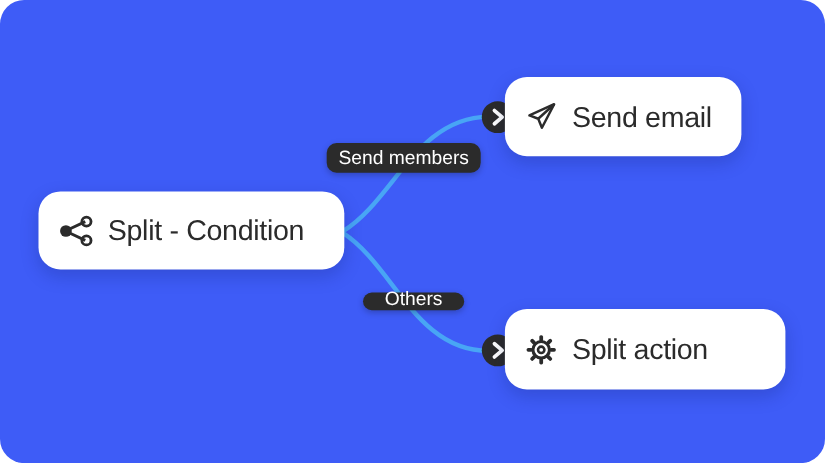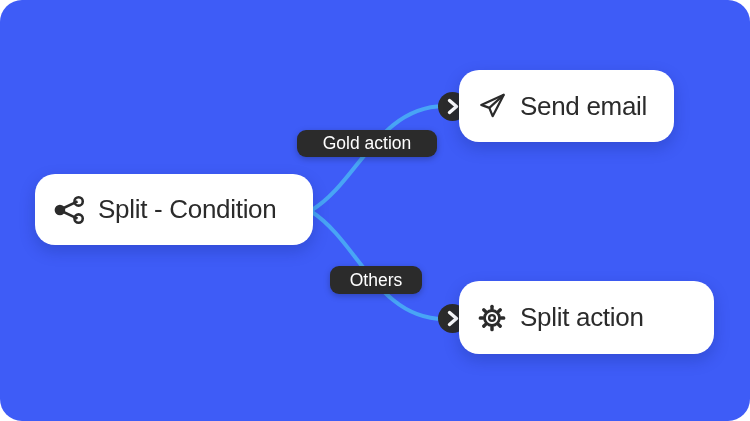--- a/index.html
+++ b/index.html
@@ -51,21 +51,21 @@
     background: var(--badge-bg);
     color: var(--badge-text);
     border-radius: 9px;
     display: flex; align-items: center; justify-content: center;
     font-size: 17.5px;
     white-space: nowrap;
     box-shadow: 0 2px 6px rgba(0,0,0,0.25);
     cursor: pointer;
   }
   .badge-gold   { left: 297px; top: 130px; width: 140px; height: 27px; }
-  .badge-others { left: 330px; top: 266px; width: 92px;  height: 28px; }
+  .badge-others { left: 330px; top: 266px; width: 92px;  height: 16px; align-items: flex-end; }
 
   .arrow-dot {
     position: absolute;
     width: 29px; height: 29px;
     border-radius: 50%;
     background: var(--badge-bg);
     display: flex; align-items: center; justify-content: center;
     color: #ffffff;
     cursor: pointer;
   }
@@ -88,21 +88,21 @@
         <path d="M6 14 L23 6 M6 14 L23 22" stroke="currentColor" stroke-width="2.4" fill="none"></path>
         <circle cx="6.5" cy="14" r="5" fill="currentColor"></circle>
         <circle cx="24" cy="6" r="3.9" fill="none" stroke="currentColor" stroke-width="2.4"></circle>
         <circle cx="24" cy="22" r="3.9" fill="none" stroke="currentColor" stroke-width="2.4"></circle>
       </svg>
     </span>
     <span class="label">Split - Condition</span>
   </div>
 
   <div class="badge badge-gold">
-    <span>Gold action</span>
+    <span>Send members</span>
   </div>
 
   <div class="badge badge-others">
     <span>Others</span>
   </div>
 
   <div class="arrow-dot dot-send">
     <span class="icon" style="color:#fff">
       <svg width="29" height="29" viewBox="0 0 29 29" xmlns="http://www.w3.org/2000/svg">
         <polyline points="11.5,8.5 18.5,14.5 11.5,20.5" fill="none" stroke="currentColor" stroke-width="3.4" stroke-linecap="round" stroke-linejoin="round"></polyline>

